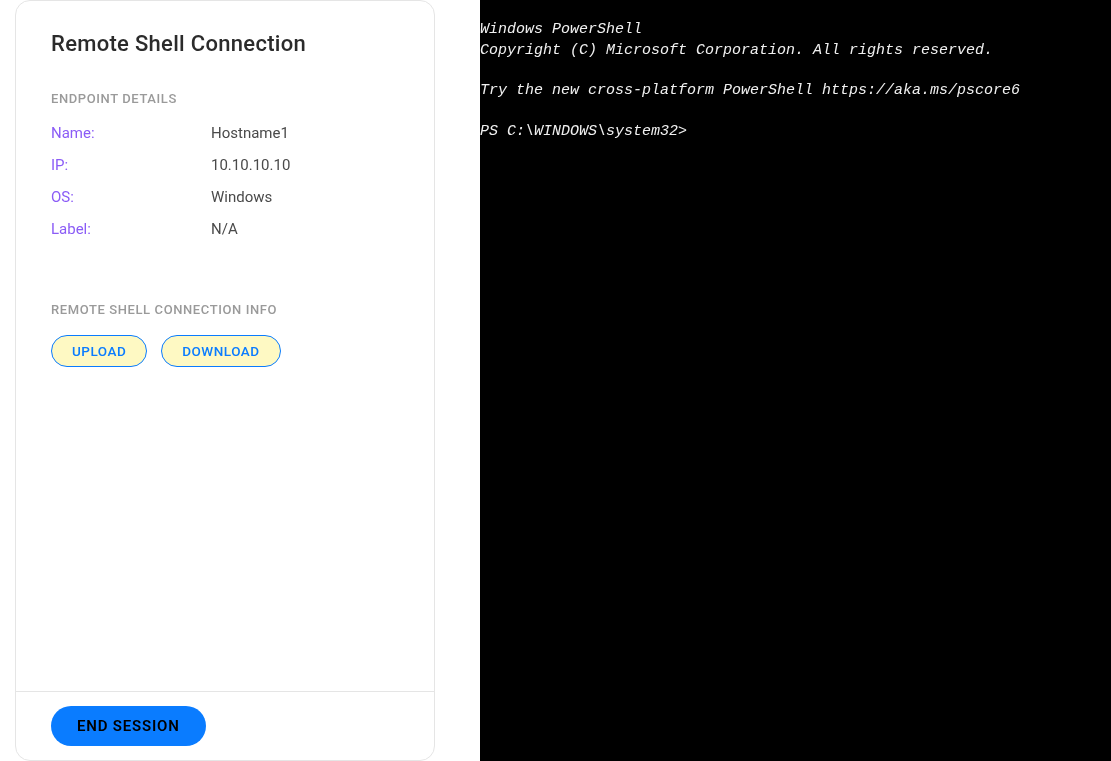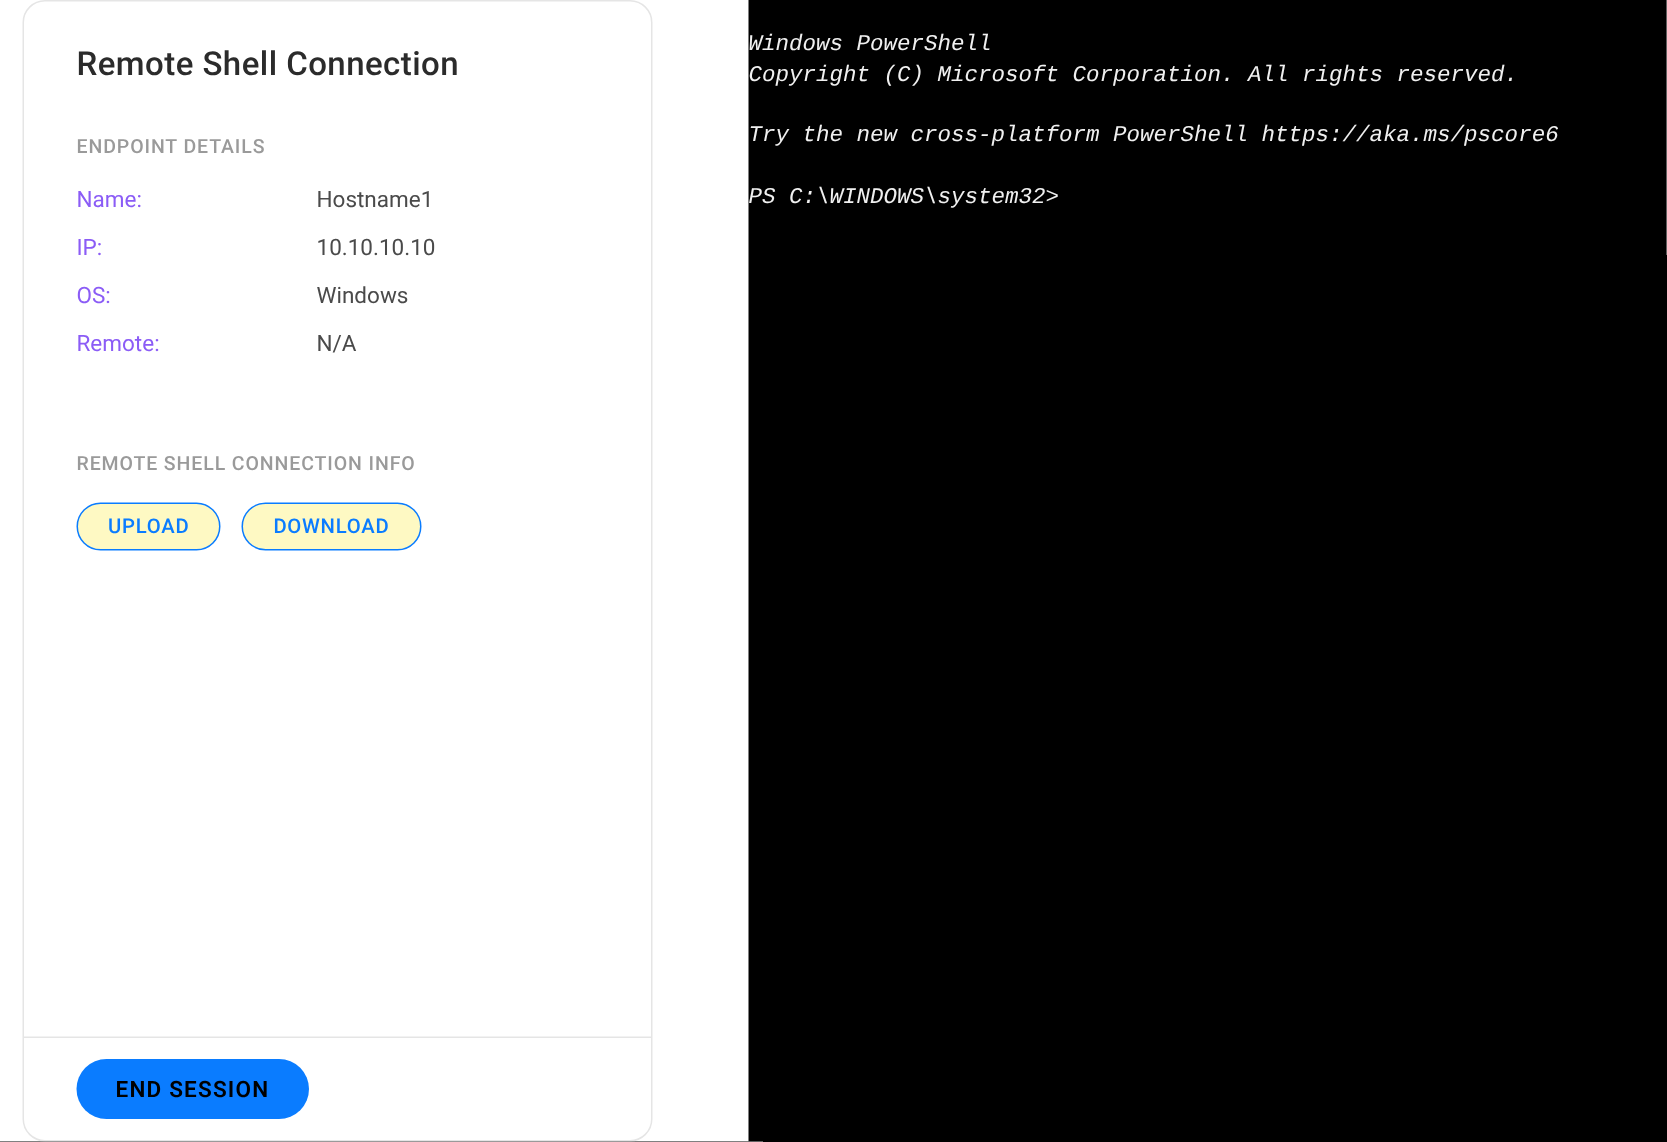--- a/index.html
+++ b/index.html
@@ -16,21 +16,21 @@
     height: 100%;
     padding: 0px 0 0 15px;
   }
   .left-panel {
     width: 420px;
     border: 1px solid #e5e5e5;
     border-radius: 15px;
     background: #fff;
     display: flex;
     flex-direction: column;
-    margin-right: 64px;
+    margin-right: 45px;
   }
   .panel-top {
     padding: 30px 35px 0 35px;
     flex: 1;
   }
   .title {
     font-size: 22px;
     font-weight: 500;
     color: #2b2b2b;
     letter-spacing: 0.3px;
@@ -122,21 +122,21 @@
       </div>
       <div class="detail-row">
         <div class="detail-label">IP:</div>
         <div class="detail-value">10.10.10.10</div>
       </div>
       <div class="detail-row">
         <div class="detail-label">OS:</div>
         <div class="detail-value">Windows</div>
       </div>
       <div class="detail-row">
-        <div class="detail-label">Remote:</div>
+        <div class="detail-label">Label:</div>
         <div class="detail-value">N/A</div>
       </div>
 
       <div class="section-gap"></div>
 
       <div class="section-header">REMOTE SHELL CONNECTION INFO</div>
 
       <div class="btn-row">
         <button class="btn-outline">UPLOAD</button>
         <button class="btn-outline">DOWNLOAD</button>

